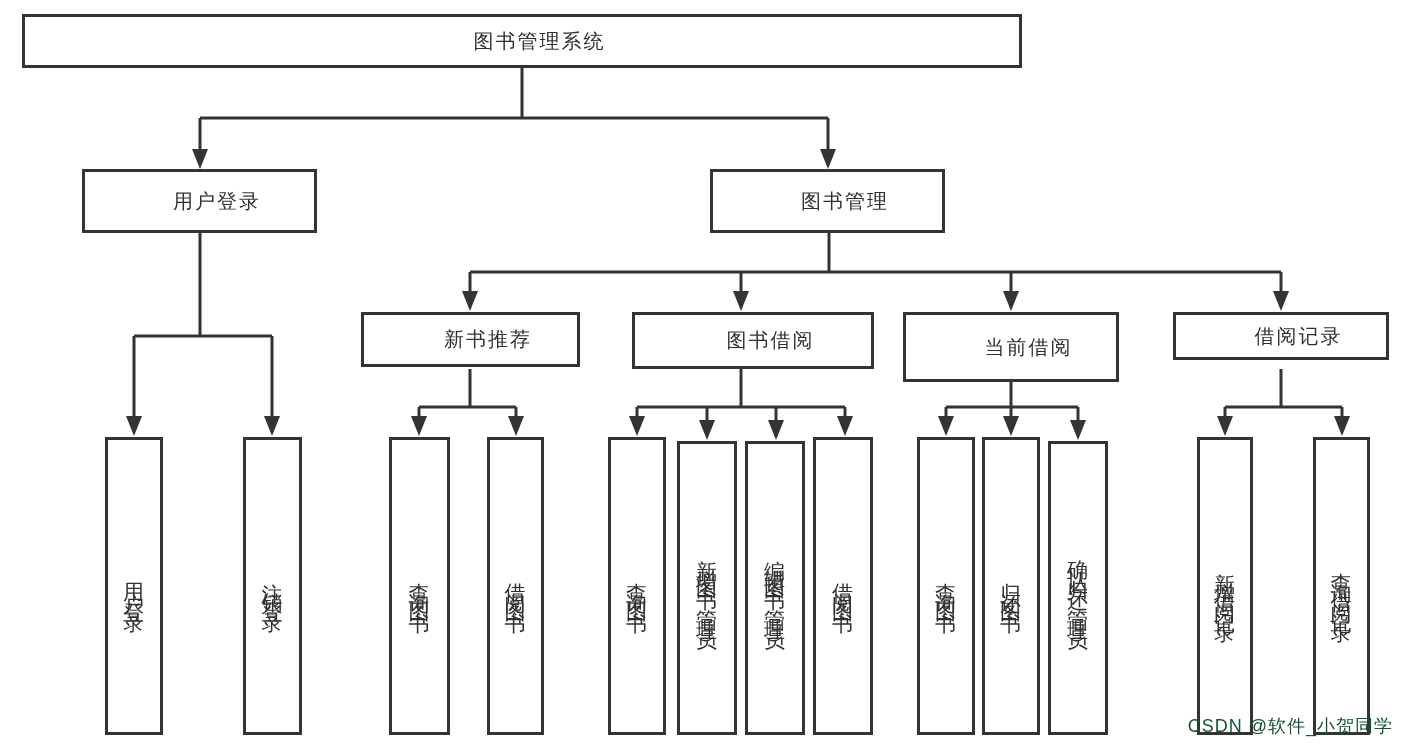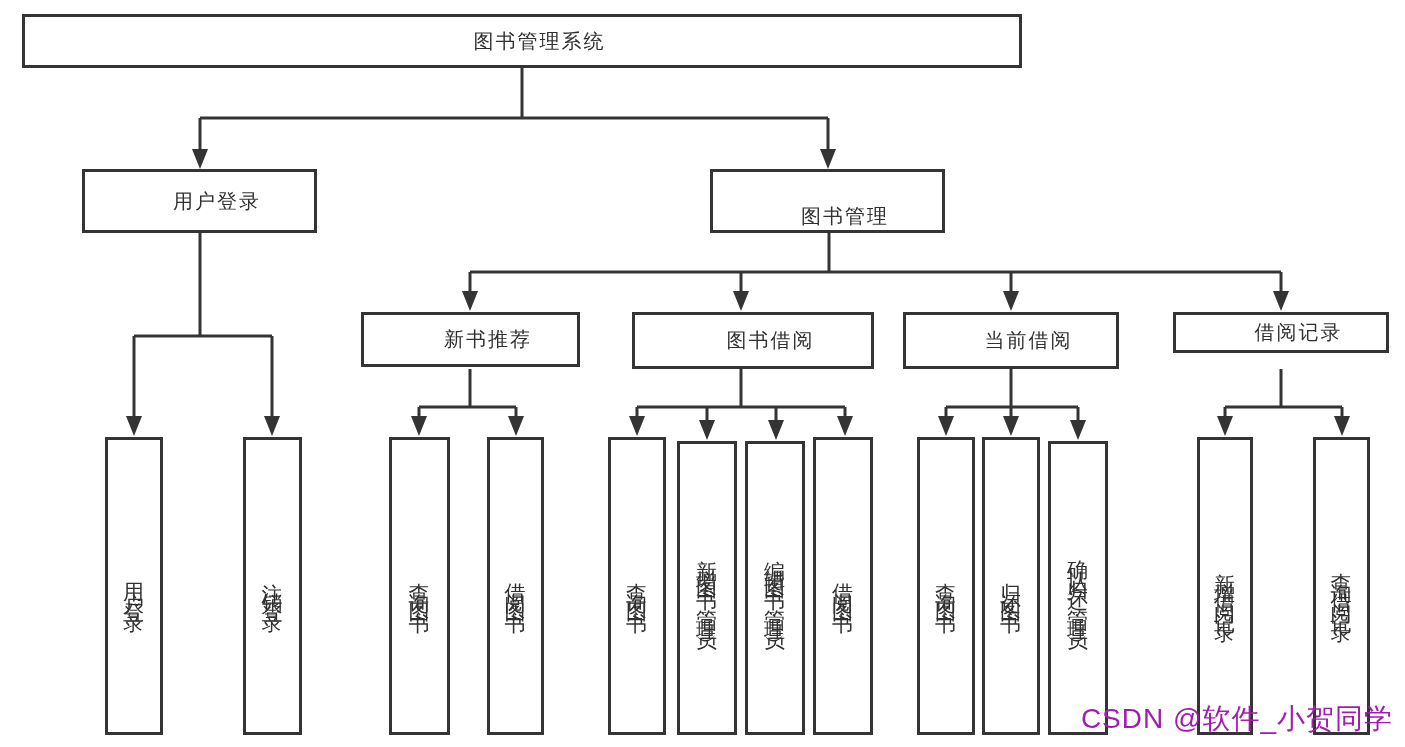--- a/index.html
+++ b/index.html
@@ -52,23 +52,23 @@
     font-size: 21px;
     line-height: 1;
     letter-spacing: 10px;
     color: #303030;
     white-space: nowrap;
   }
   #watermark {
     position: absolute;
     right: 12px;
     bottom: 9px;
-    font-size: 28px;
+    font-size: 18px;
     letter-spacing: 1px;
-    color: #a21caf;
+    color: #14532d;
     z-index: 5;
   }
 </style>
 </head>
 <body>
 
 <div id="stage">
 
   <svg id="connectors" viewBox="0 0 1405 747" xmlns="http://www.w3.org/2000/svg">
     <g stroke="#343434" stroke-width="3" fill="none">
@@ -110,34 +110,34 @@
     </g>
   </svg>
 
   <div class="hnode" style="left:22px; top:14px; width:1000px; height:54px;">
     <span>图书管理系统</span>
   </div>
 
   <div class="hnode" style="left:82px; top:169px; width:235px; height:64px;">
     <span>用户登录</span>
   </div>
-  <div class="hnode" style="left:710px; top:169px; width:235px; height:64px;align-items:flex-end;">
+  <div class="hnode" style="left:710px; top:169px; width:235px; height:64px;">
     <span>图书管理</span>
   </div>
 
   <div class="hnode" style="left:361px; top:312px; width:219px; height:55px;">
     <span>新书推荐</span>
   </div>
   <div class="hnode" style="left:632px; top:312px; width:242px; height:57px;">
     <span>图书借阅</span>
   </div>
-  <div class="hnode" style="left:903px; top:312px; width:216px; height:57px;">
+  <div class="hnode" style="left:903px; top:312px; width:216px; height:70px;">
     <span>当前借阅</span>
   </div>
-  <div class="hnode" style="left:1173px; top:312px; width:216px; height:41px;">
+  <div class="hnode" style="left:1173px; top:312px; width:216px; height:48px;">
     <span>借阅记录</span>
   </div>
 
   <div class="vnode" style="left:105px; width:58px;">
     <span>用户登录</span>
   </div>
   <div class="vnode" style="left:243px; width:59px;">
     <span>注销登录</span>
   </div>
 

